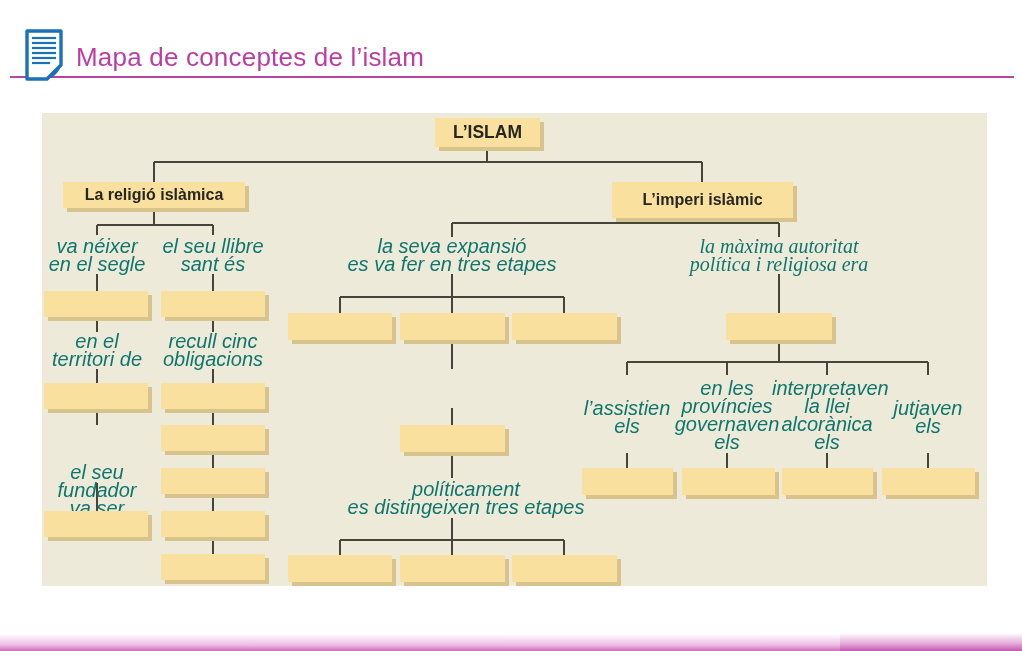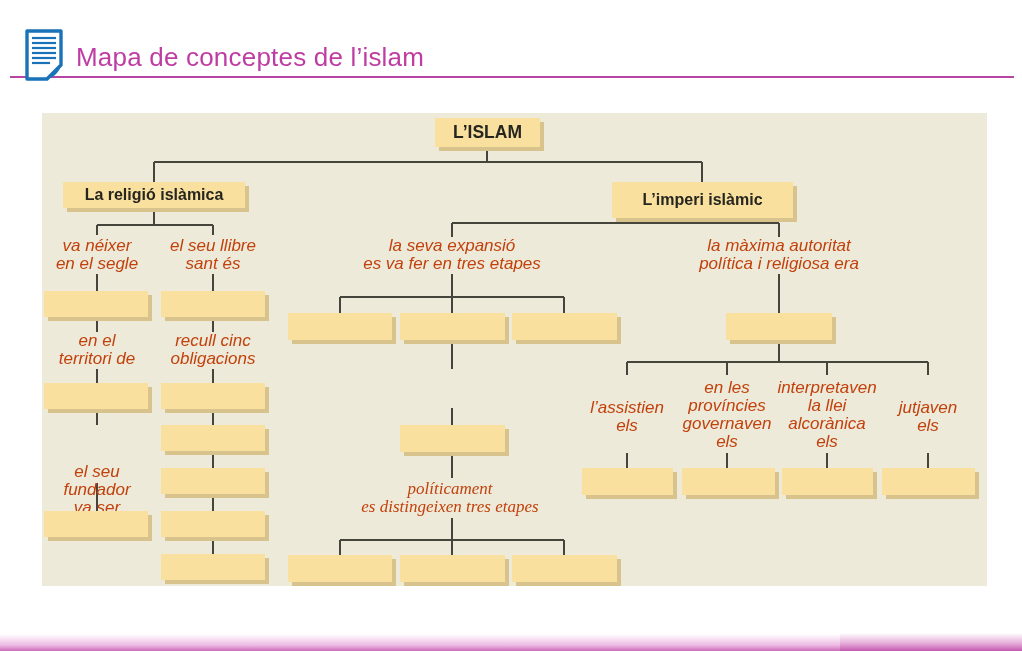--- a/index.html
+++ b/index.html
@@ -28,21 +28,21 @@
     position:absolute;background:#fae09e;
     box-shadow:4px 4px 0 #d9c38c;
     display:flex;align-items:center;justify-content:center;
   }
   .box.title-box span{
     font-weight:bold;color:#262620;font-size:16px;white-space:nowrap;
   }
   .box.root span{font-size:17.5px;}
   .lbl{
     position:absolute;text-align:center;white-space:pre-line;
-    font-style:italic;font-size:17px;line-height:18px;color:#c2410c;
+    font-style:italic;font-size:20px;line-height:18px;color:#0f766e;
   }
   
   .bottom-strip{
     position:absolute;left:0;right:0;bottom:0;height:24px;
     background:linear-gradient(to bottom,#ffffff 0%,#ffffff 30%,#eebce5 75%,#cc6cba 100%);
   }
   .bottom-strip-right{
     position:absolute;right:0;bottom:0;width:182px;height:24px;
     background:linear-gradient(to bottom,#ffffff 0%,#ffffff 25%,#e5a8d8 70%,#c258ae 100%);
   }
@@ -123,27 +123,27 @@
   <div class="box" style="left:119px;top:441px;width:104px;height:26px;"></div>
 
   <div class="lbl" style="left:290px;top:124px;width:240px;">la seva expansió
 es va fer en tres etapes</div>
   <div class="box" style="left:246px;top:200px;width:104px;height:27px;"></div>
   <div class="box" style="left:358px;top:200px;width:105px;height:27px;"></div>
   <div class="box" style="left:470px;top:200px;width:105px;height:27px;"></div>
 
   <div class="box" style="left:358px;top:312px;width:105px;height:27px;"></div>
 
-  <div class="lbl" style="left:288px;top:367px;width:240px;font-family:Liberation Serif, serif;">políticament
+  <div class="lbl" style="left:304px;top:367px;width:240px;">políticament
 es distingeixen tres etapes</div>
   <div class="box" style="left:246px;top:442px;width:104px;height:27px;"></div>
   <div class="box" style="left:358px;top:442px;width:105px;height:27px;"></div>
   <div class="box" style="left:470px;top:442px;width:105px;height:27px;"></div>
 
-  <div class="lbl" style="left:617px;top:124px;width:240px;">la màxima autoritat
+  <div class="lbl" style="left:617px;top:124px;width:240px;font-family:Liberation Serif, serif;">la màxima autoritat
 política i religiosa era</div>
   <div class="box" style="left:684px;top:200px;width:106px;height:27px;"></div>
 
   <div class="lbl" style="left:530px;top:286px;width:110px;">l’assistien
 els</div>
   <div class="lbl" style="left:630px;top:266px;width:110px;">en les
 províncies
 governaven
 els</div>
   <div class="lbl" style="left:730px;top:266px;width:110px;">interpretaven

